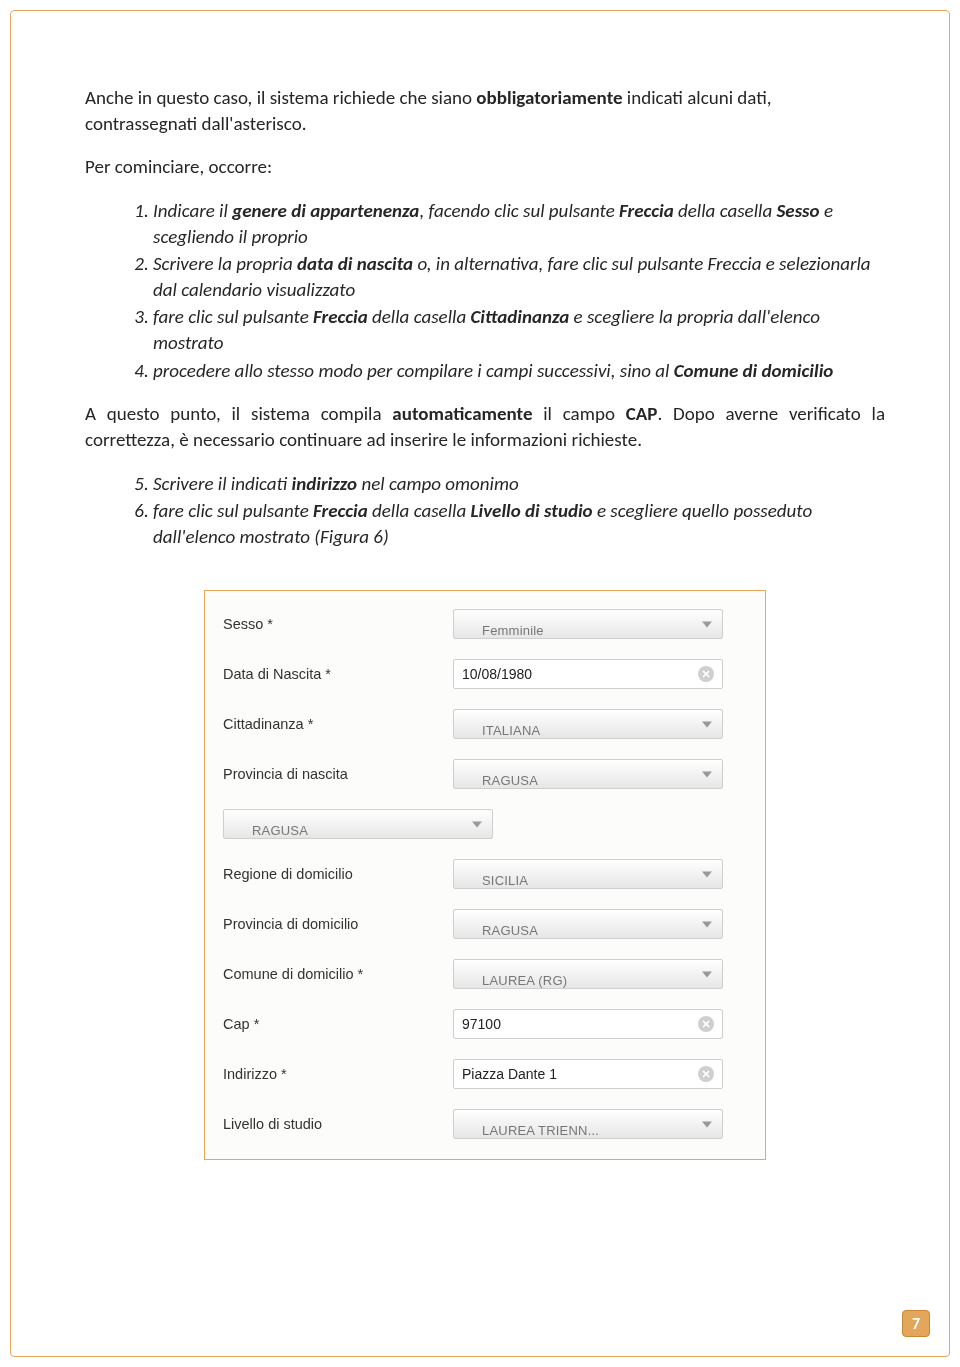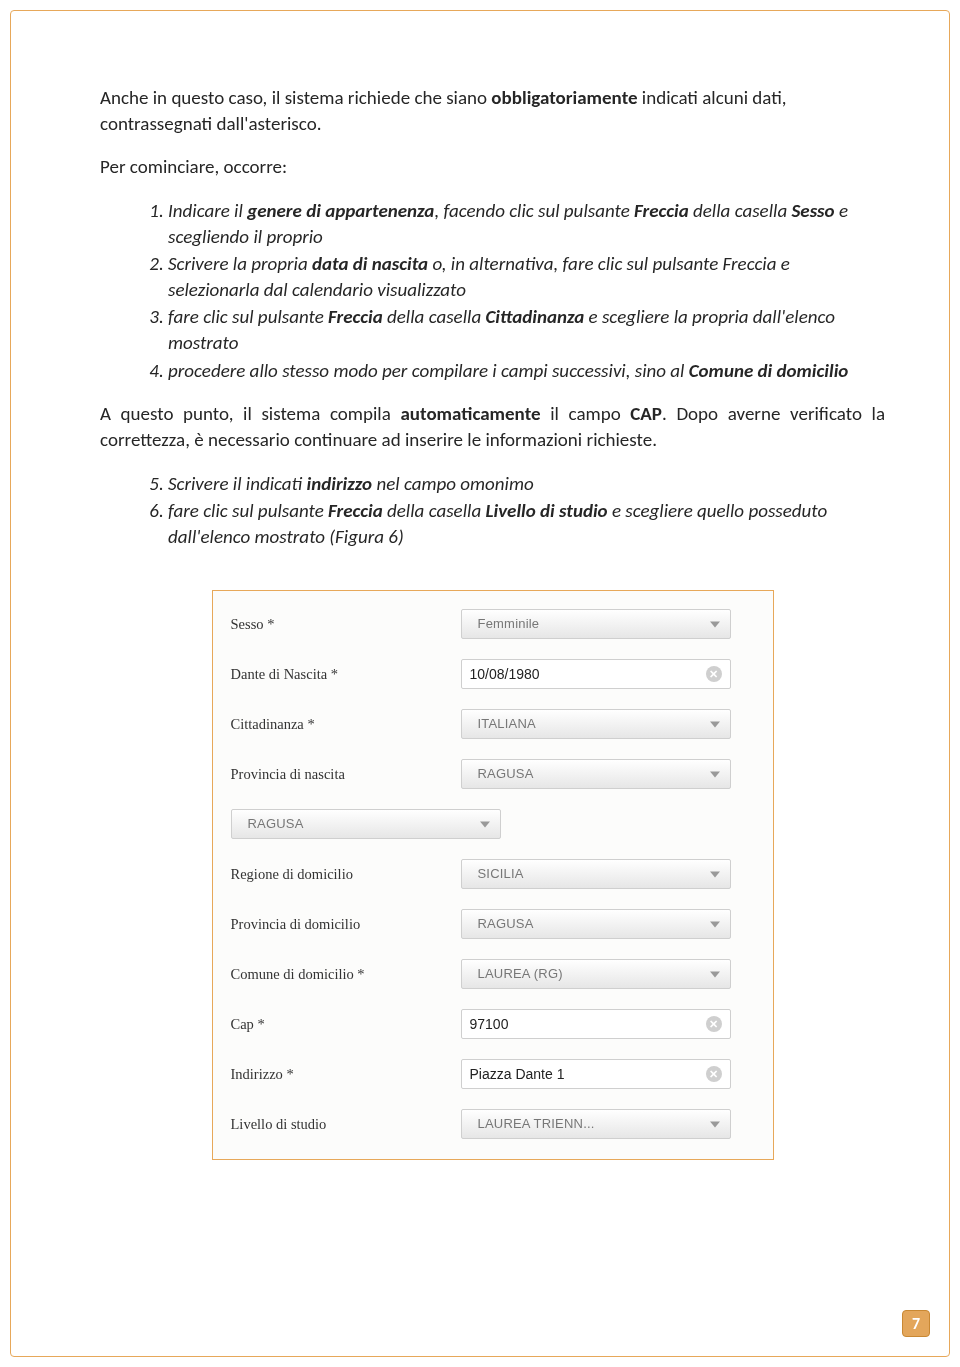--- a/index.html
+++ b/index.html
@@ -20,21 +20,21 @@
     position: absolute;
     left: 10px;
     right: 10px;
     top: 10px;
     bottom: 10px;
     border: 1px solid #e7a85a;
     border-radius: 4px;
   }
   .content {
     position: absolute;
-    left: 100px;
+    left: 85px;
     right: 75px;
     top: 85px;
   }
   p {
     font-size: 19px;
     line-height: 1.35;
     margin: 0 0 18px 0;
   }
   .justify {
     text-align: justify;
@@ -64,44 +64,45 @@
     box-sizing: border-box;
   }
   .form-row {
     display: flex;
     align-items: center;
     margin-bottom: 20px;
   }
   .form-row:last-child { margin-bottom: 6px; }
   .form-label {
     width: 230px;
-    font-family: Liberation Serif, serif;
+    font-family: Liberation Sans, sans-serif;
     font-size: 14.5px;
     color: #333;
     line-height: 1.25;
   }
   .control {
     width: 270px;
     height: 30px;
     box-sizing: border-box;
     font-family: Arial, sans-serif;
     font-size: 14px;
     display: flex;
     align-items: center;
     border-radius: 2px;
     position: relative;
   }
   .control.select {
     border: 1px solid #cfcfcf;
     background: linear-gradient(#ffffff, #e6e6e6);
     color: #777;
-    padding-left: 16px;
+    padding-left: 28px;
     letter-spacing: 0.2px;
     font-family: Verdana, Arial, sans-serif;
     font-size: 13px;
+    align-items: flex-end;
   }
   .control.select .caret {
     position: absolute;
     right: 10px;
     top: 50%;
     transform: translateY(-40%);
     width: 0; height: 0;
     border-left: 5px solid transparent;
     border-right: 5px solid transparent;
     border-top: 6px solid #999;
@@ -196,21 +197,21 @@
 
         <div class="form-row">
           <div class="form-label">Sesso *</div>
           <div class="control select">
             <span>Femminile</span>
             <span class="caret"></span>
           </div>
         </div>
 
         <div class="form-row">
-          <div class="form-label">Dante di Nascita *</div>
+          <div class="form-label">Data di Nascita *</div>
           <div class="control input">
             <span>10/08/1980</span>
             <span class="clear">✕</span>
           </div>
         </div>
 
         <div class="form-row">
           <div class="form-label">Cittadinanza *</div>
           <div class="control select">
             <span>ITALIANA</span>

